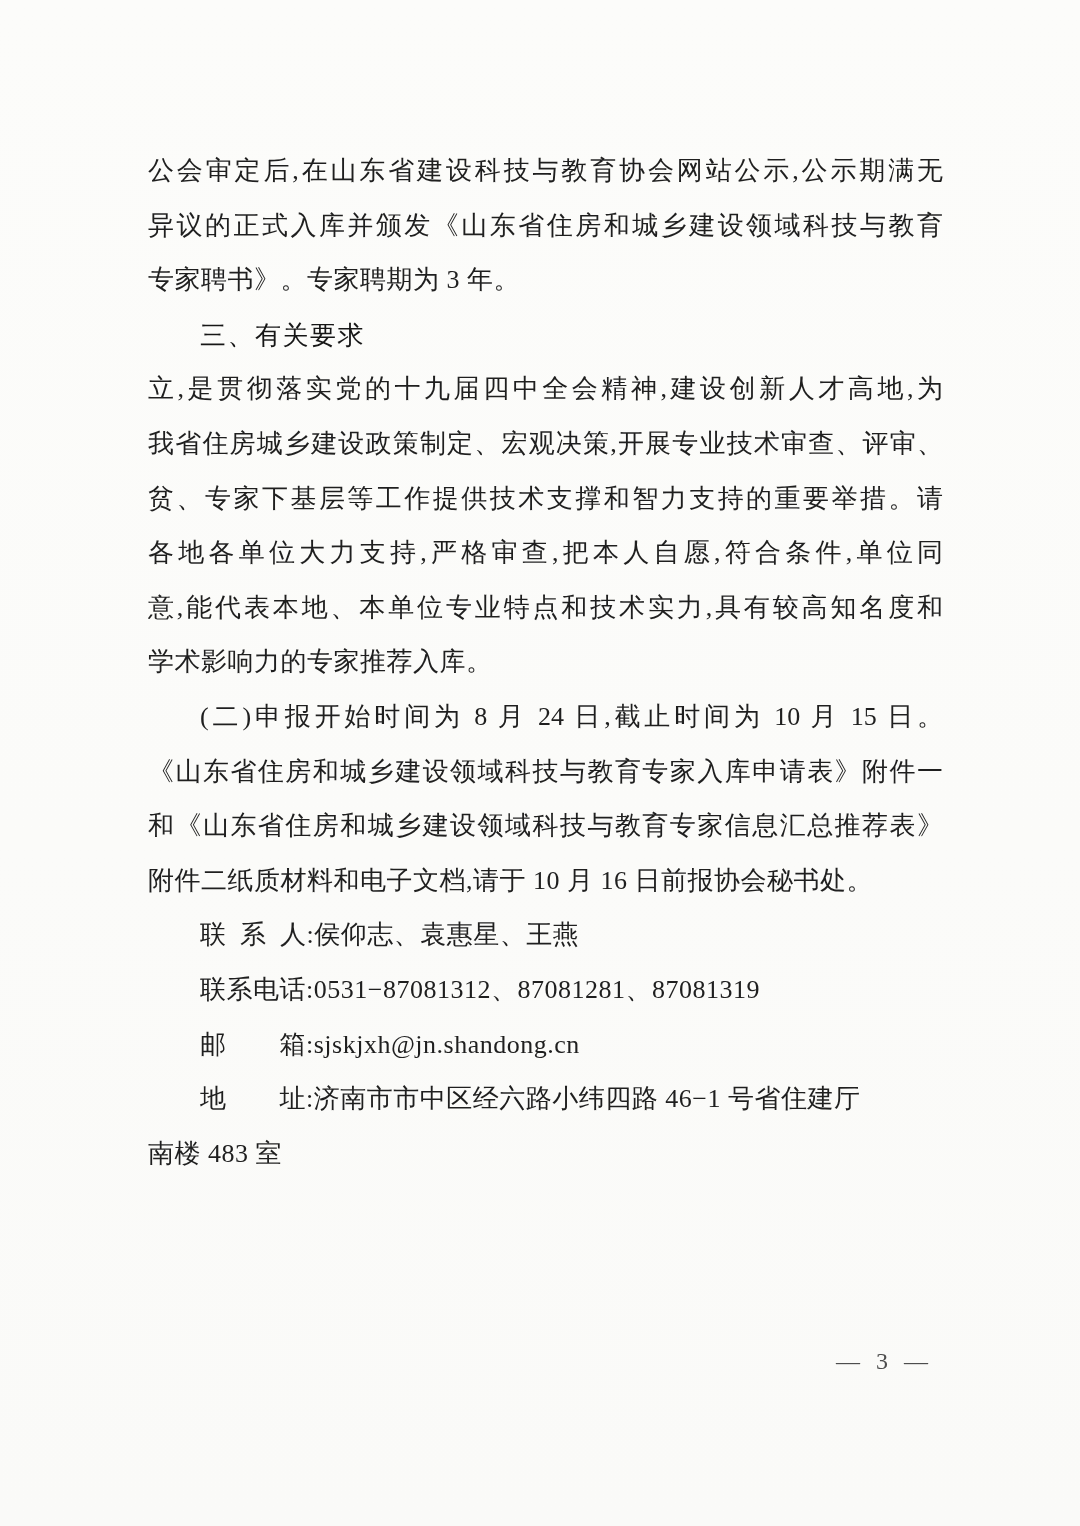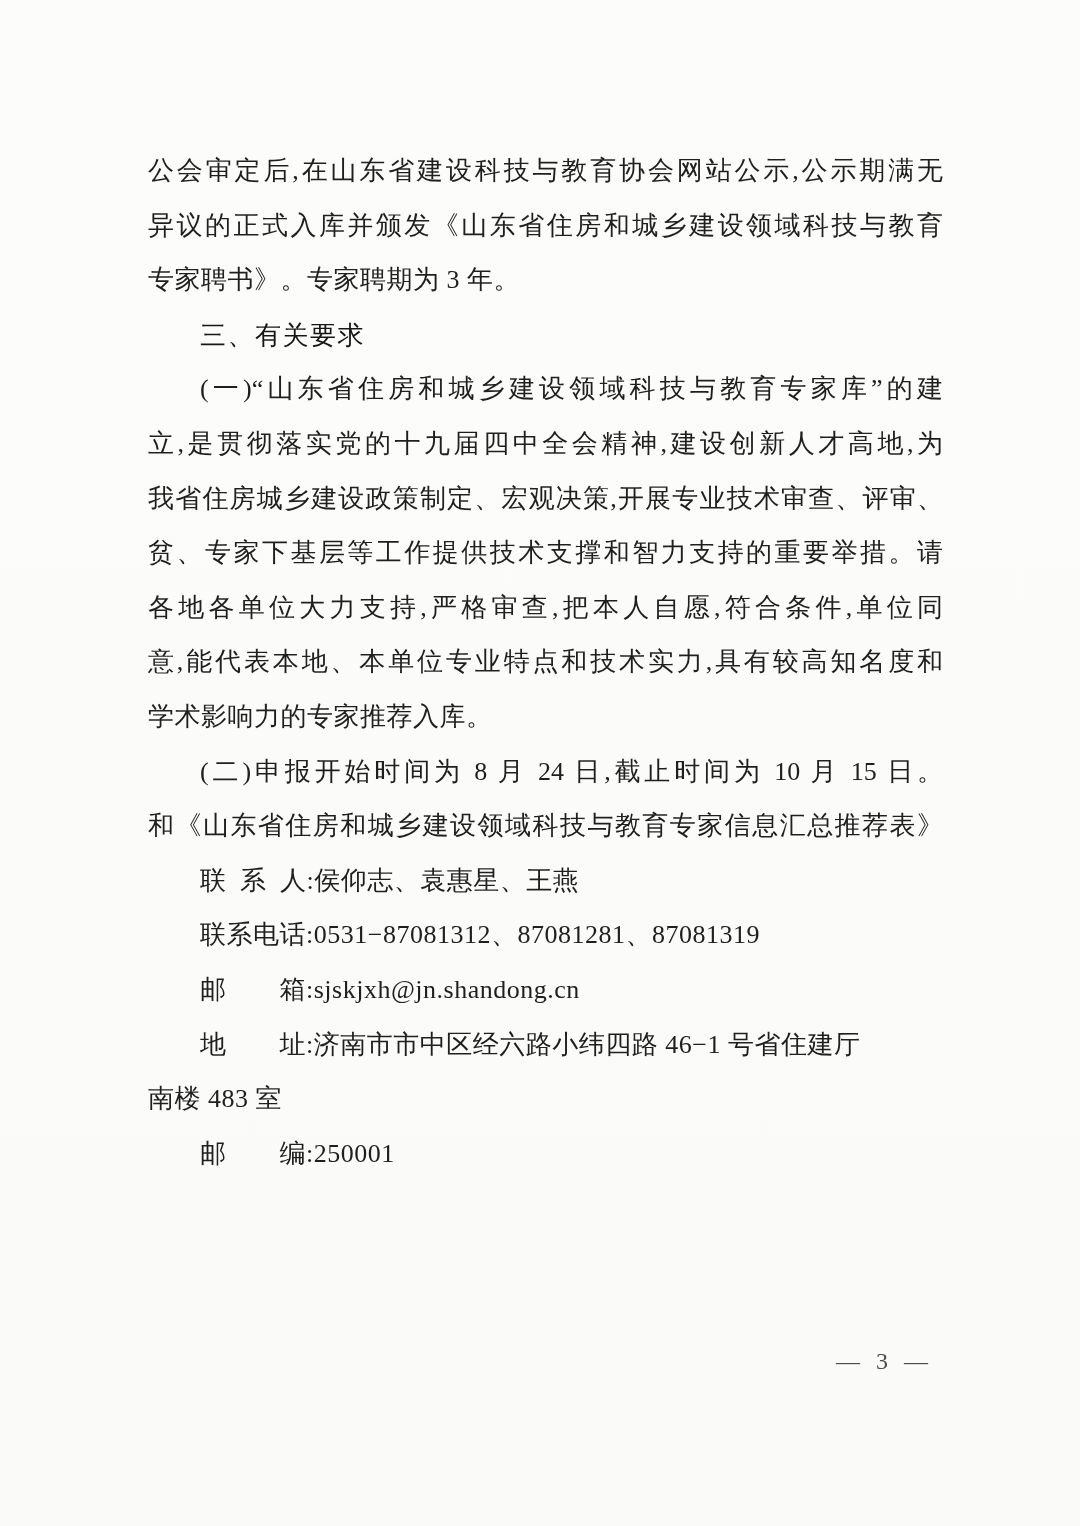--- a/index.html
+++ b/index.html
@@ -62,31 +62,31 @@
 </style>
 </head>
 <body>
 
 <div class="page">
   <div class="textblock">
     <div class="ln just">公会审定后,在山东省建设科技与教育协会网站公示,公示期满无</div>
     <div class="ln just">异议的正式入库并颁发《山东省住房和城乡建设领域科技与教育</div>
     <div class="ln">专家聘书》。专家聘期为 3 年。</div>
     <div class="ln ind heading">三、有关要求</div>
-    <div class="ln ind just">(一)“山东省住房和城乡建设领域科技与教育专家库”的建</div>
     <div class="ln just">立,是贯彻落实党的十九届四中全会精神,建设创新人才高地,为</div>
     <div class="ln just">我省住房城乡建设政策制定、宏观决策,开展专业技术审查、评审、</div>
     <div class="ln just">贫、专家下基层等工作提供技术支撑和智力支持的重要举措。请</div>
     <div class="ln just">各地各单位大力支持,严格审查,把本人自愿,符合条件,单位同</div>
     <div class="ln just">意,能代表本地、本单位专业特点和技术实力,具有较高知名度和</div>
     <div class="ln">学术影响力的专家推荐入库。</div>
     <div class="ln ind just">(二)申报开始时间为 8 月 24 日,截止时间为 10 月 15 日。</div>
+    <div class="ln just">《山东省住房和城乡建设领域科技与教育专家入库申请表》附件一</div>
     <div class="ln just">和《山东省住房和城乡建设领域科技与教育专家信息汇总推荐表》</div>
+    <div class="ln">附件二纸质材料和电子文档,请于 10 月 16 日前报协会秘书处。</div>
     <div class="ln ind">联 系 人:侯仰志、袁惠星、王燕</div>
     <div class="ln ind">联系电话:0531−87081312、87081281、87081319</div>
     <div class="ln ind">邮  箱:sjskjxh@jn.shandong.cn</div>
     <div class="ln ind">地  址:济南市市中区经六路小纬四路 46−1 号省住建厅</div>
     <div class="ln">南楼 483 室</div>
-    <div class="ln ind">邮  编:250001</div>
   </div>
 
   <div class="page-number">— 3 —</div>
 </div>
 
 </body></html>

